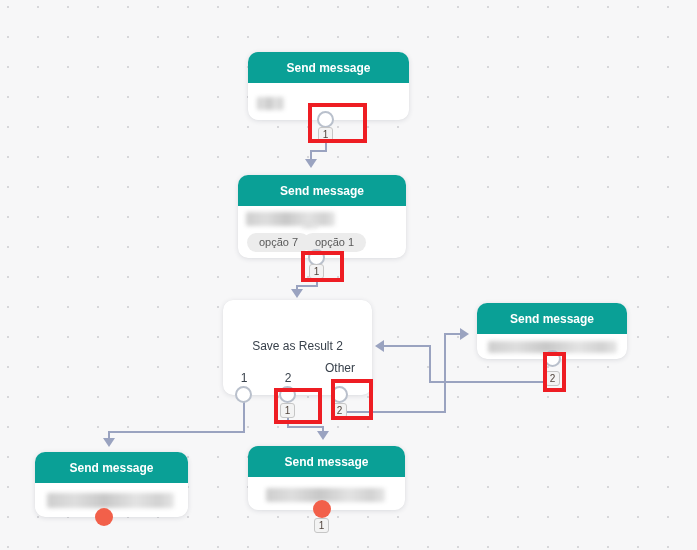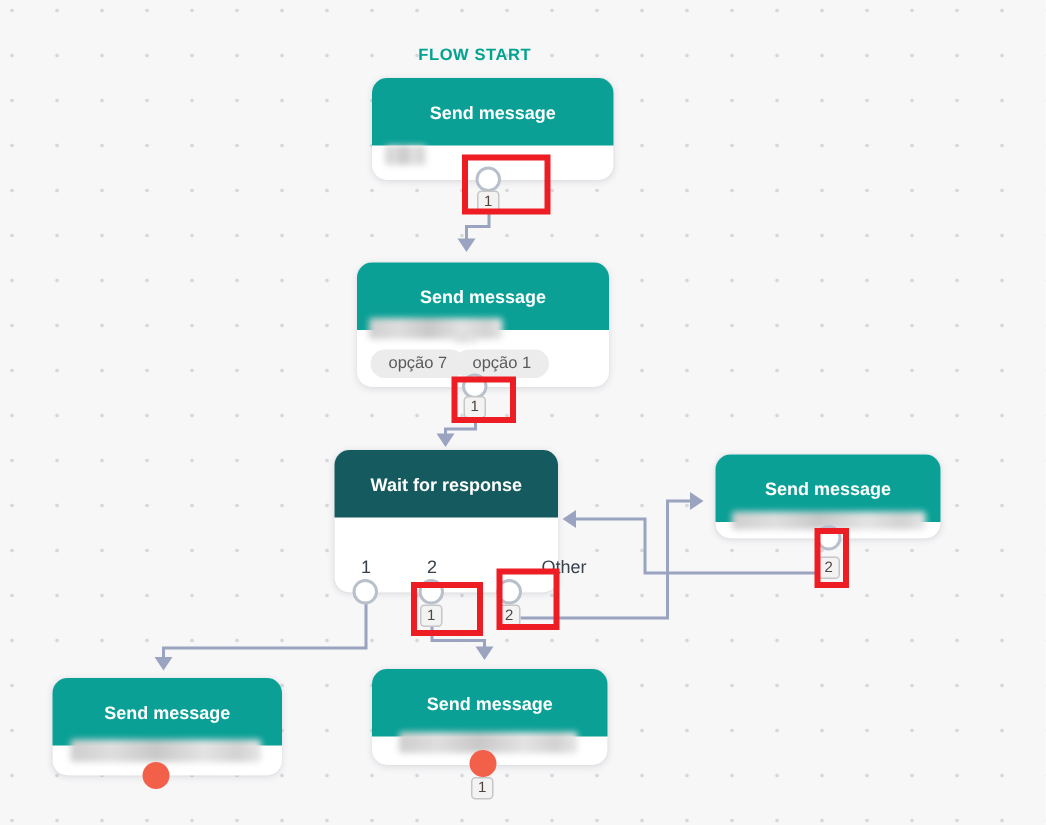--- a/index.html
+++ b/index.html
@@ -23,21 +23,21 @@
     text-align:center; font-size:11px; font-weight:bold;
     letter-spacing:0.4px; color:#00a38f; z-index:2;
   }
 
   .node {
     position:absolute; background:#fff; border-radius:10px;
     box-shadow:0 1px 5px rgba(40,45,70,0.13), 0 0 1px rgba(0,0,0,0.05);
     z-index:2;
   }
   .node-header {
-    height:45px; border-radius:10px 10px 0 0; background:#0aa096;
+    height:31px; border-radius:10px 10px 0 0; background:#0aa096;
     color:#fff; font-size:12px; font-weight:bold;
     display:flex; align-items:center; justify-content:center;
   }
   .node-header.dark { background:#155a5e; }
 
   .blur-line {
     position:absolute; filter:blur(2px); border-radius:2px;
     background:linear-gradient(90deg,#cecece 0%,#dedede 22%,#c8c8c8 45%,#e3e3e3 70%,#d2d2d2 88%,#e6e6e6 100%);
   }
   .blur-soft { opacity:0.55; }
@@ -96,21 +96,20 @@
     <g>
       <path d="M347 412 L445 412 L445 334 L461 334"></path>
       <polygon points="460,328 460,340 469,334"></polygon>
     </g>
     <g>
       <path d="M548 382 L430 382 L430 346 L383 346"></path>
       <polygon points="384,340 384,352 375,346"></polygon>
     </g>
   </svg>
 
-  <div class="flow-start">FLOW START</div>
 
   <div class="node" style="left:248px; top:52px; width:161px; height:68px;">
     <div class="node-header">Send message</div>
     <div class="blur-line" style="left:9px; top:45px; width:27px; height:13px;"></div>
   </div>
   <div class="port" style="left:317px; top:111px;"></div>
   <div class="badge" style="left:318px; top:127px;">1</div>
   <div class="red-rect" style="left:308px; top:103px; width:59px; height:40px;"></div>
 
   <div class="node" style="left:238px; top:175px; width:168px; height:83px;">
@@ -118,24 +117,24 @@
     <div class="blur-line" style="left:8px; top:37px; width:89px; height:14px;"></div>
     <div class="blur-line blur-soft" style="left:64px; top:48px; width:16px; height:6px;"></div>
     <div class="pill" style="left:9px; top:58px;">opção 7</div>
     <div class="pill" style="left:65px; top:58px;">opção 1</div>
   </div>
   <div class="port" style="left:308px; top:249px;"></div>
   <div class="badge" style="left:309px; top:264px;">1</div>
   <div class="red-rect" style="left:301px; top:251px; width:43px; height:31px;"></div>
 
   <div class="node" style="left:223px; top:300px; width:149px; height:95px;">
-    <div class="node-header dark">Wait for response</div>
+    <div class="body-text" style="top:39px;">Save as Result 2</div>
     <div class="out-label" style="left:1px;  top:71px;">1</div>
     <div class="out-label" style="left:45px; top:71px;">2</div>
-    <div class="out-label" style="left:97px; top:71px;margin-left:36px;">Other</div>
+    <div class="out-label" style="left:97px; top:61px;">Other</div>
   </div>
   <div class="port" style="left:235px; top:386px;"></div>
   <div class="port" style="left:279px; top:386px;"></div>
   <div class="port" style="left:331px; top:386px;"></div>
   <div class="badge" style="left:280px; top:403px;">1</div>
   <div class="badge" style="left:332px; top:403px;">2</div>
   <div class="red-rect" style="left:274px; top:388px; width:48px; height:36px;"></div>
   <div class="red-rect" style="left:331px; top:379px; width:42px; height:41px;"></div>
 
   <div class="node" style="left:477px; top:303px; width:150px; height:56px;">

